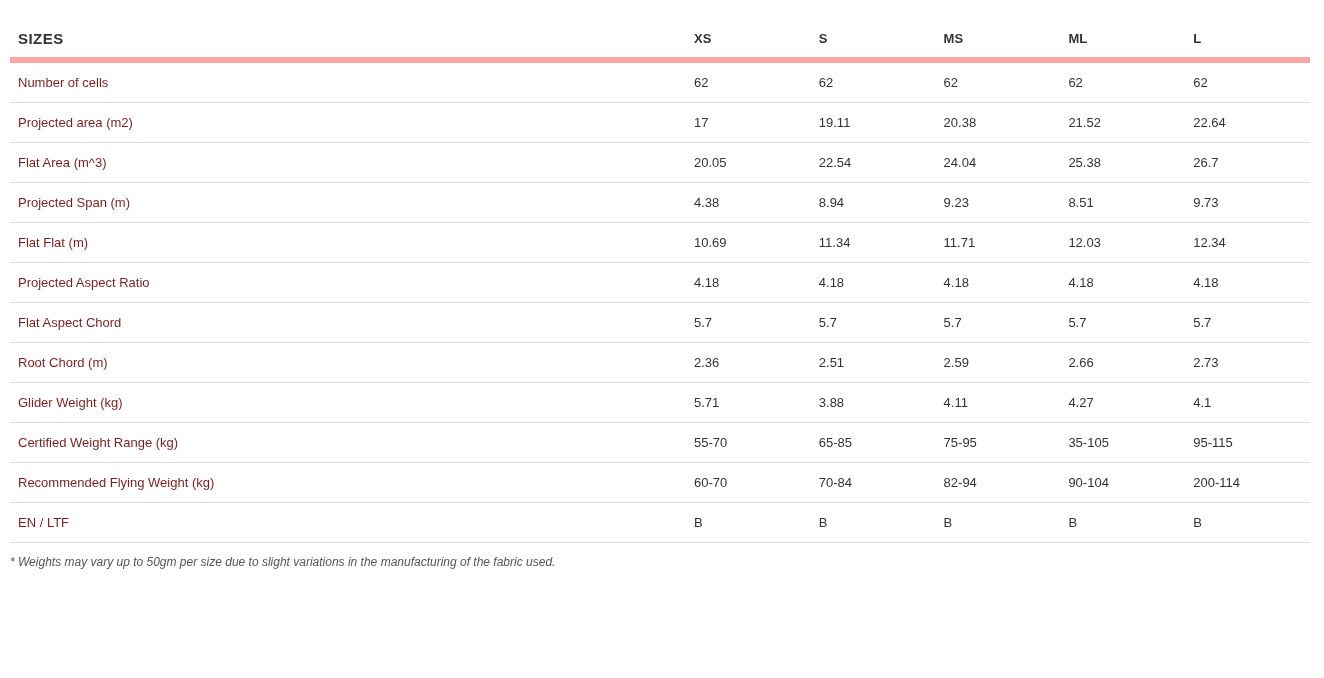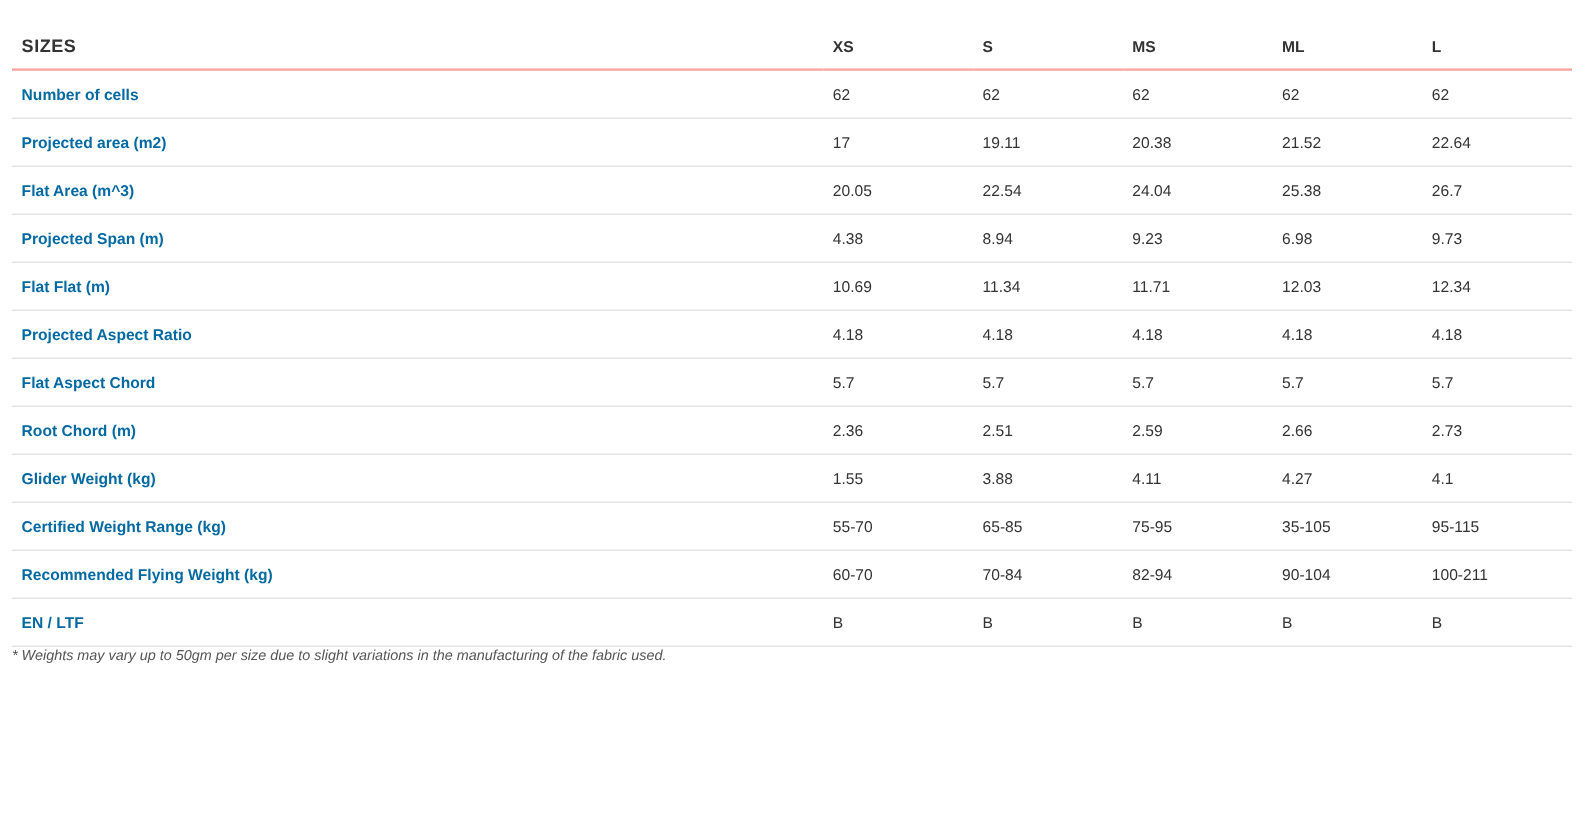--- a/index.html
+++ b/index.html
@@ -22,39 +22,39 @@
     }
     table {
       width: 100%;
       border-collapse: collapse;
     }
     thead tr th {
       font-weight: bold;
       font-size: 13px;
       padding: 10px 8px;
       text-align: left;
-      border-bottom: 2px solid #fca5a5;
+      border-bottom: 6px solid #fca5a5;
       color: #333;
     }
     thead tr th:first-child {
       font-size: 15px;
       font-weight: bold;
       letter-spacing: 0.03em;
     }
     tbody tr td {
       padding: 12px 8px;
       border-bottom: 1px solid #ddd;
       color: #333;
       font-size: 13px;
     }
     tbody tr td:first-child {
-      color: #0369a1;
-      font-weight: bold;
+      color: #7f1d1d;
     }
     .footnote {
+      margin-top: 12px;
       font-size: 12px;
       color: #555;
       font-style: italic;
     }
     col.spec-col {
       width: 52%;
     }
     col.size-col {
       width: 9.6%;
     }
@@ -105,21 +105,21 @@
           <td>22.54</td>
           <td>24.04</td>
           <td>25.38</td>
           <td>26.7</td>
         </tr>
         <tr>
           <td>Projected Span (m)</td>
           <td>4.38</td>
           <td>8.94</td>
           <td>9.23</td>
-          <td>6.98</td>
+          <td>8.51</td>
           <td>9.73</td>
         </tr>
         <tr>
           <td>Flat Flat (m)</td>
           <td>10.69</td>
           <td>11.34</td>
           <td>11.71</td>
           <td>12.03</td>
           <td>12.34</td>
         </tr>
@@ -142,41 +142,41 @@
         <tr>
           <td>Root Chord (m)</td>
           <td>2.36</td>
           <td>2.51</td>
           <td>2.59</td>
           <td>2.66</td>
           <td>2.73</td>
         </tr>
         <tr>
           <td>Glider Weight (kg)</td>
-          <td>1.55</td>
+          <td>5.71</td>
           <td>3.88</td>
           <td>4.11</td>
           <td>4.27</td>
           <td>4.1</td>
         </tr>
         <tr>
           <td>Certified Weight Range (kg)</td>
           <td>55-70</td>
           <td>65-85</td>
           <td>75-95</td>
           <td>35-105</td>
           <td>95-115</td>
         </tr>
         <tr>
           <td>Recommended Flying Weight (kg)</td>
           <td>60-70</td>
           <td>70-84</td>
           <td>82-94</td>
           <td>90-104</td>
-          <td>100-211</td>
+          <td>200-114</td>
         </tr>
         <tr>
           <td>EN / LTF</td>
           <td>B</td>
           <td>B</td>
           <td>B</td>
           <td>B</td>
           <td>B</td>
         </tr>
       </tbody>

